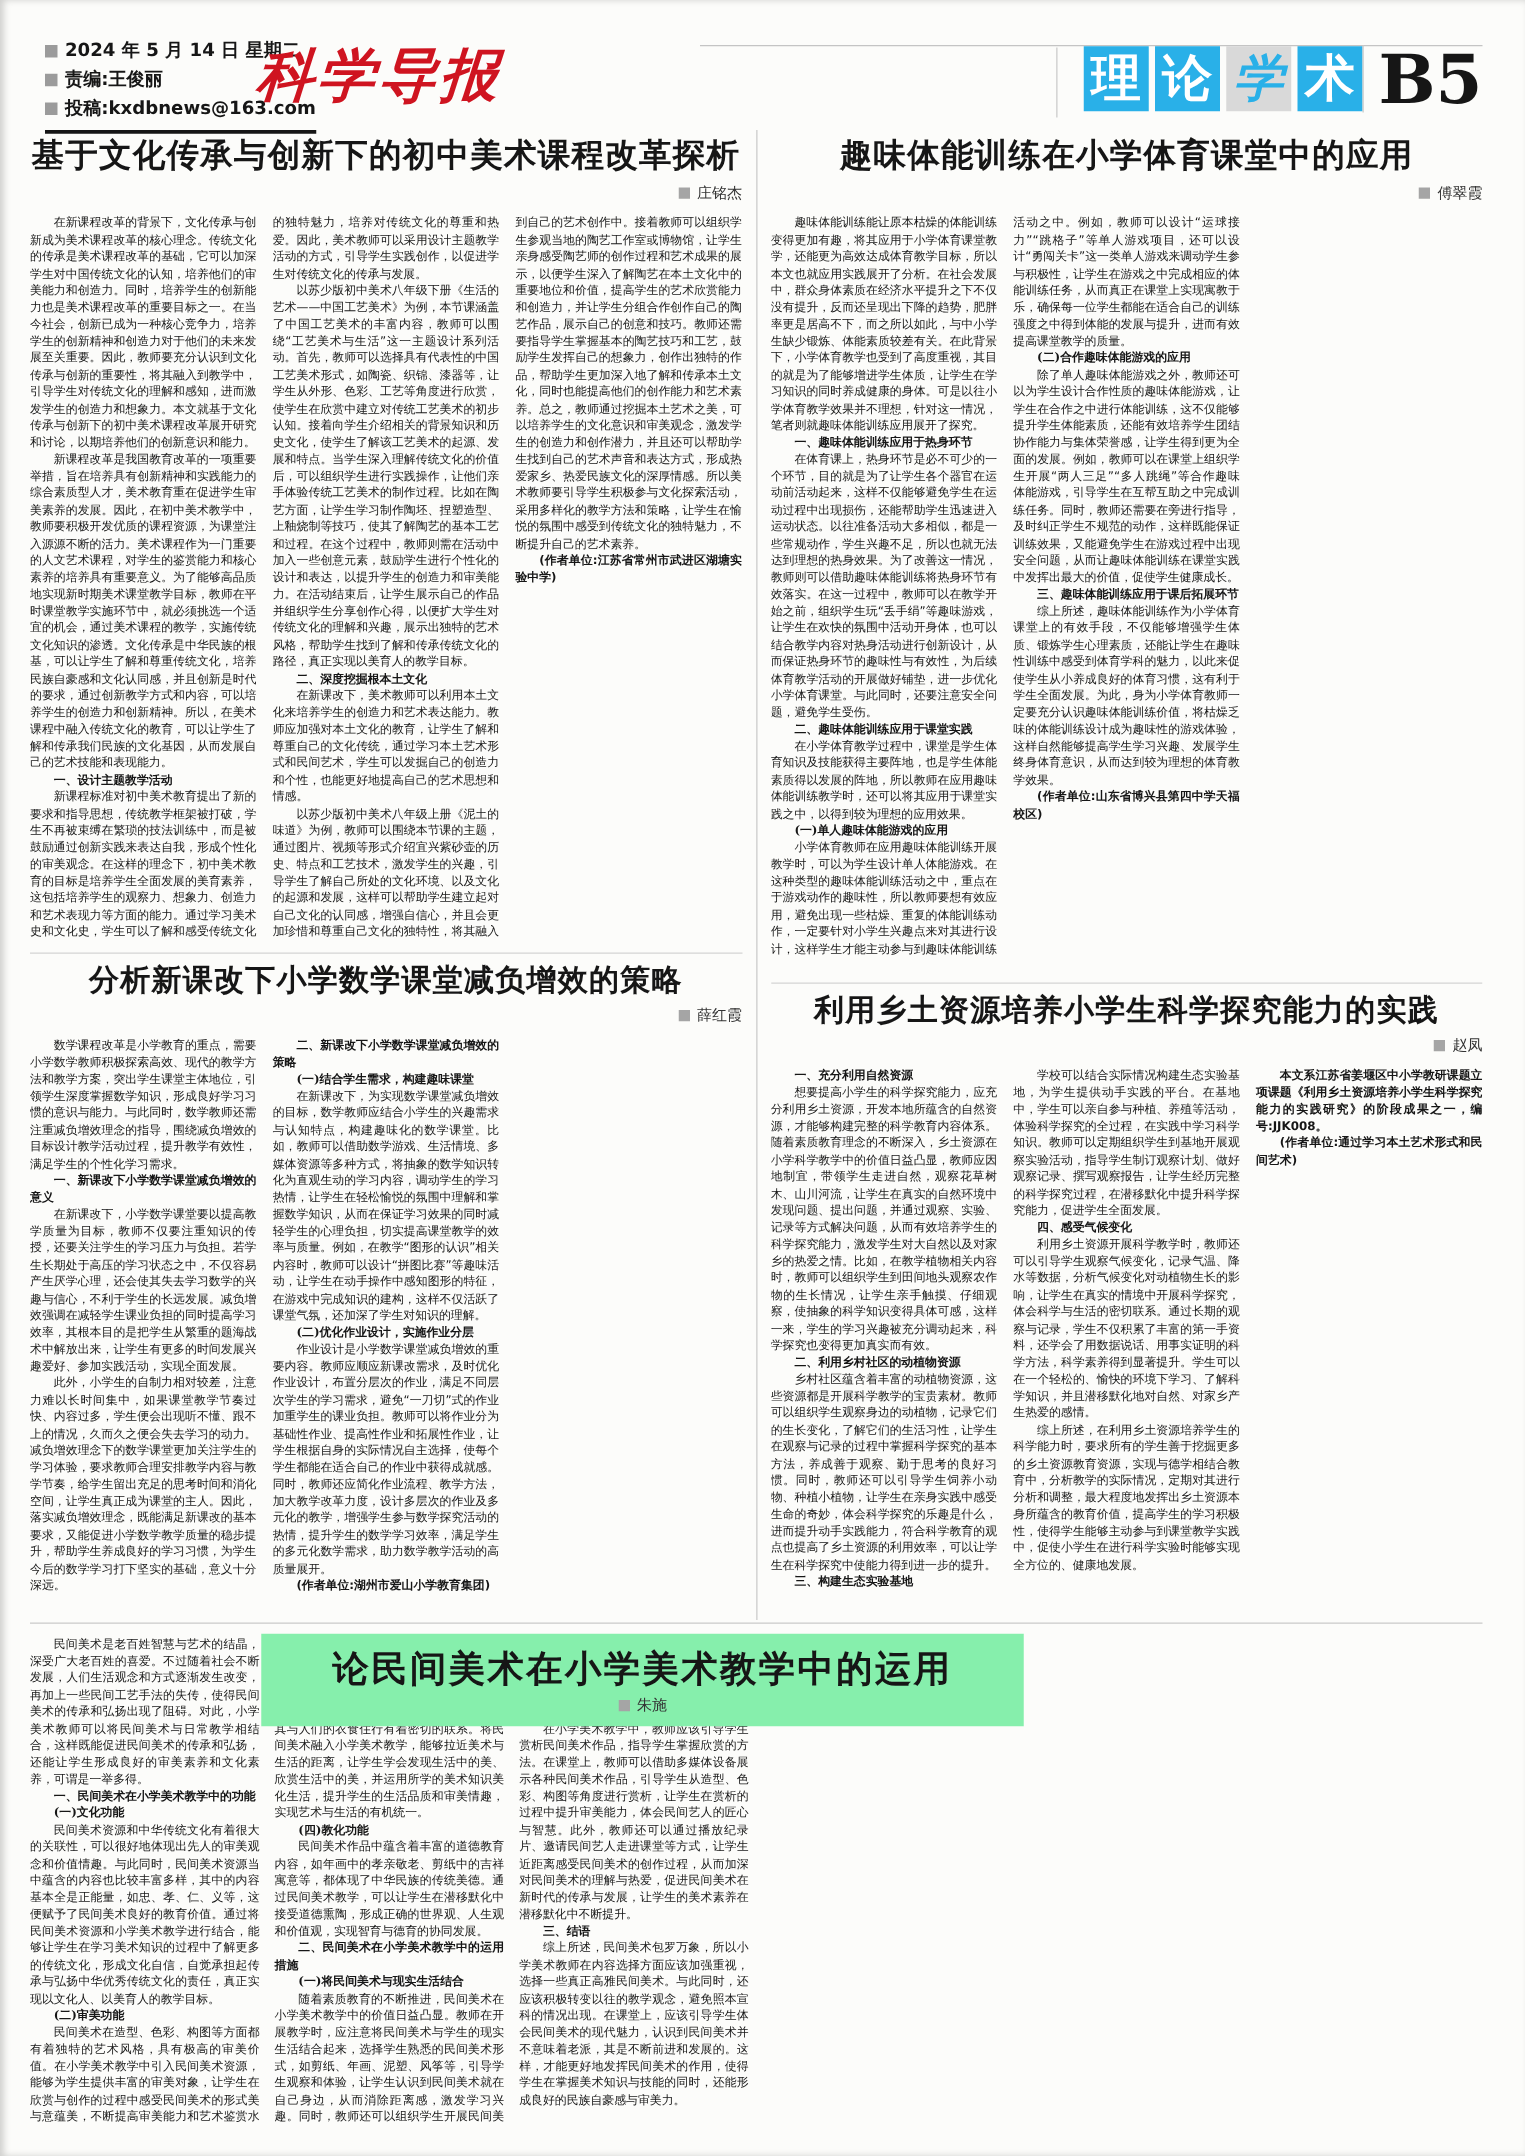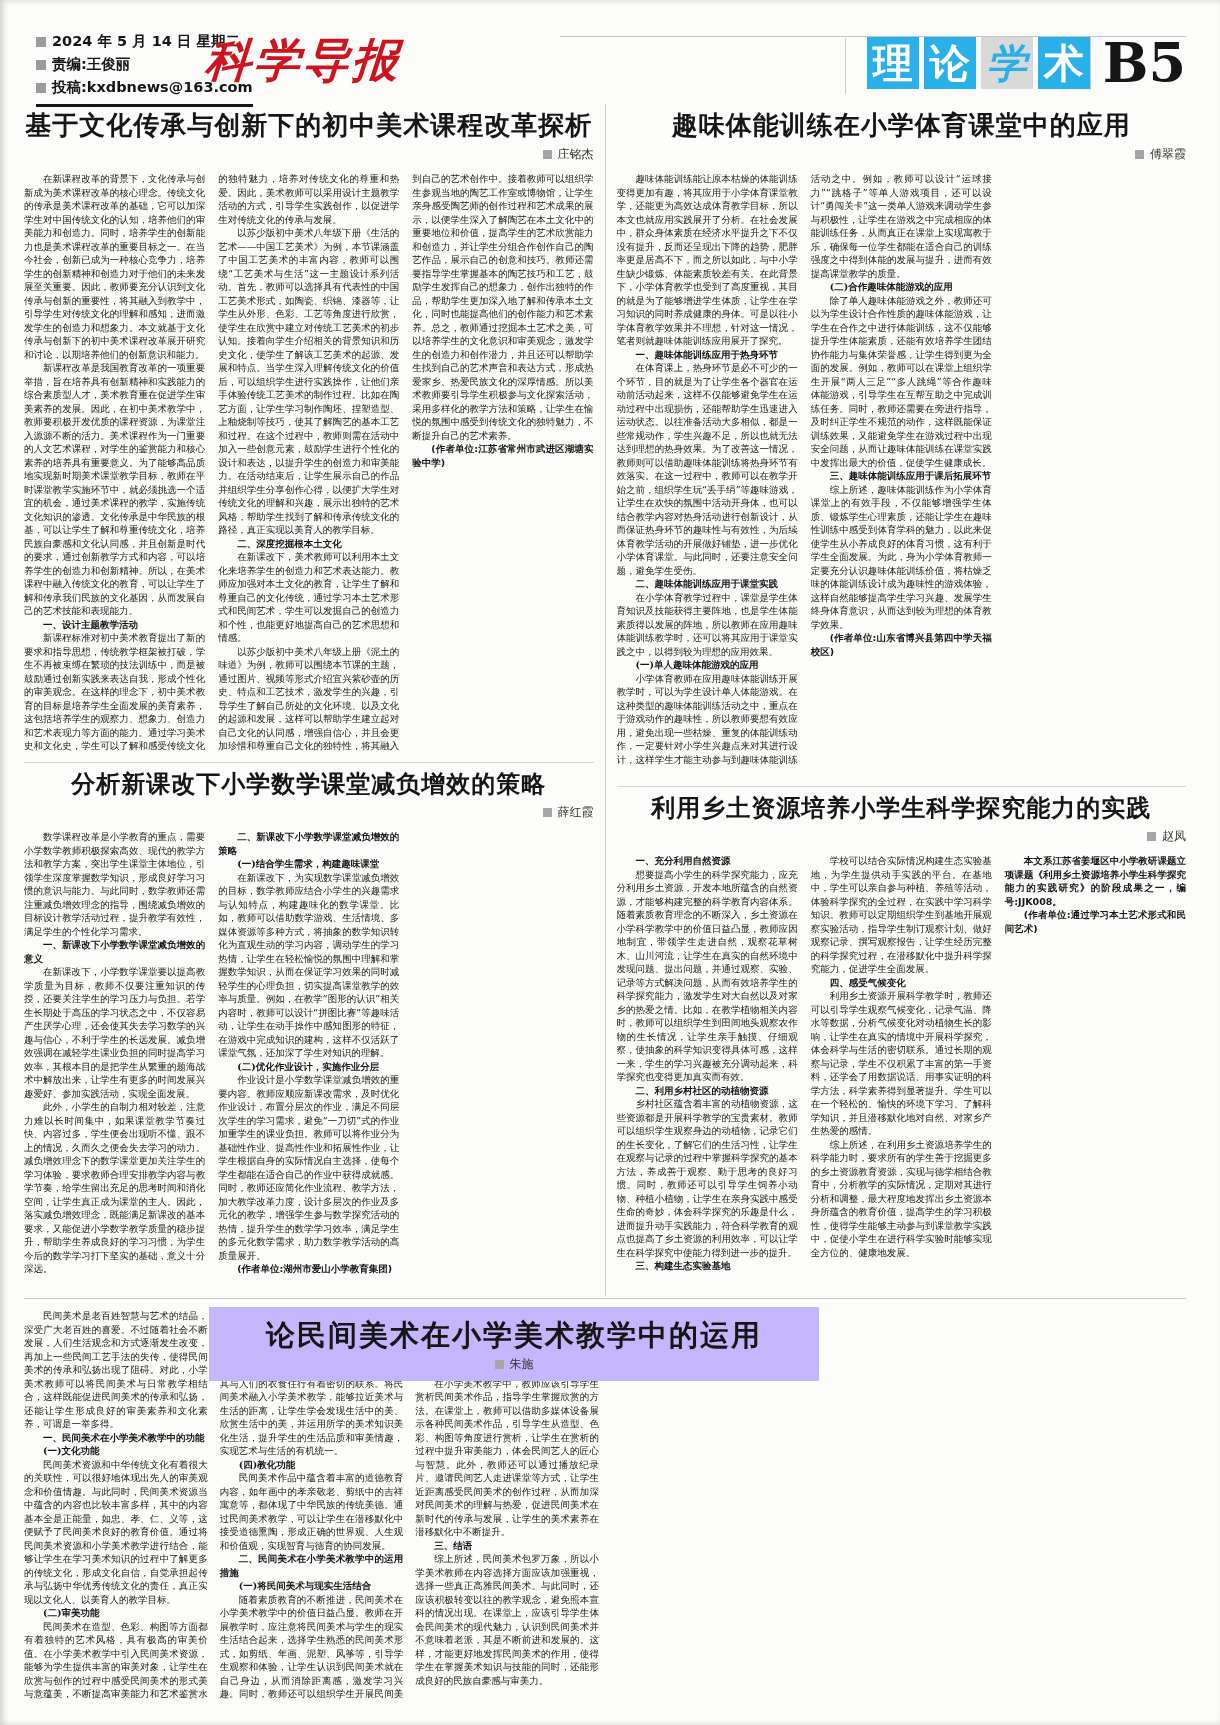--- a/index.html
+++ b/index.html
@@ -44,21 +44,21 @@
   #a4-body{height:424px;}
   .divider{border-top:1px solid #d4d4d4;margin:8px 0 5px;}
   .para{margin:0;text-indent:2em;}
   .s-h1{font-weight:bold;}
   .s-h2{font-weight:bold;font-family:"DejaVu Serif","Liberation Serif",serif;}
   .s-end{font-weight:bold;}
   .s-note{font-weight:bold;}
   
   .bottom{position:relative;border-top:1px solid #c9c9c9;margin-top:2px;padding-top:10px;}
   .a5body{column-count:6;column-gap:12px;height:392px;}
-  .a5title{position:absolute;top:8px;left:185px;width:610px;height:74px;background:#c4b5fd;z-index:2;
+  .a5title{position:absolute;top:8px;left:185px;width:610px;height:74px;background:#86efac;z-index:2;
            display:flex;flex-direction:column;align-items:center;justify-content:center;}
   .a5title .t1{font-size:29px;line-height:38px;letter-spacing:2px;margin:0;}
   .a5title .byline{margin:2px 0 0;}
 </style>
 </head>
 <body>
 
 <div class="page">
 
   <div class="pub-info">

